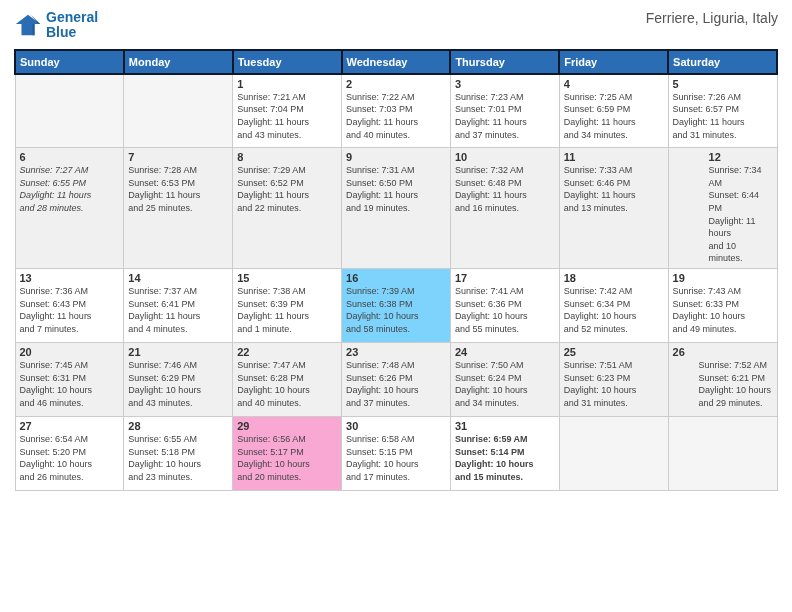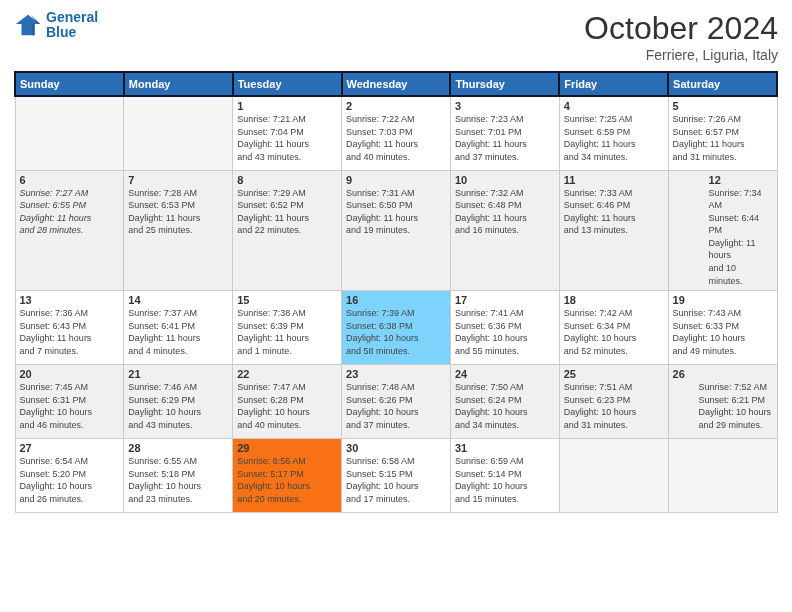--- a/index.html
+++ b/index.html
@@ -103,21 +103,20 @@
         <rect x="0" y="0" width="30" height="30" fill="white"></rect>
         <polygon points="15,4 28,14 22,14 22,26 8,26 8,14 2,14" fill="#2a6db5"></polygon>
         <polygon points="18,4 28,14 22,14 22,26 20,26 20,14 26,14" fill="#1a5a9a"></polygon>
       </svg>
       <div class="logo-text">
         <div><span>General</span></div>
         <div><span>Blue</span></div>
       </div>
     </div>
     <div class="title-block">
-      <div class="month-title">October 2024</div>
       <div class="location">Ferriere, Liguria, Italy</div>
     </div>
   </div>
 
   <table>
     <thead>
       <tr id="header-row">
           <th>Sunday</th>
           <th>Monday</th>
           <th>Tuesday</th>
@@ -328,37 +327,37 @@
 Daylight: 10 hours
 and 26 minutes.</div>
           </td>
           <td style="background: rgb(255, 255, 255); margin-left: 14px;">
             <span class="day-num">28</span>
             <div class="day-info" style="white-space: pre-line;">Sunrise: 6:55 AM
 Sunset: 5:18 PM
 Daylight: 10 hours
 and 23 minutes.</div>
           </td>
-          <td style="background: #f97316;">
+          <td style="background: #f9a8d4;">
             <span class="day-num">29</span>
             <div class="day-info" style="white-space: pre-line;">Sunrise: 6:56 AM
 Sunset: 5:17 PM
 Daylight: 10 hours
 and 20 minutes.</div>
           </td>
           <td style="background: rgb(255, 255, 255);">
             <span class="day-num">30</span>
             <div class="day-info" style="white-space: pre-line;">Sunrise: 6:58 AM
 Sunset: 5:15 PM
 Daylight: 10 hours
 and 17 minutes.</div>
           </td>
           <td style="background: rgb(255, 255, 255);">
             <span class="day-num">31</span>
-            <div class="day-info" style="white-space: pre-line;">Sunrise: 6:59 AM
+            <div class="day-info" style="white-space: pre-line; font-weight: bold;">Sunrise: 6:59 AM
 Sunset: 5:14 PM
 Daylight: 10 hours
 and 15 minutes.</div>
           </td>
           <td class="empty" style="background: rgb(245, 245, 245);"></td>
           <td class="empty" style="background: rgb(245, 245, 245);"></td>
         </tr>
       </tbody>
   </table>
 </div>

